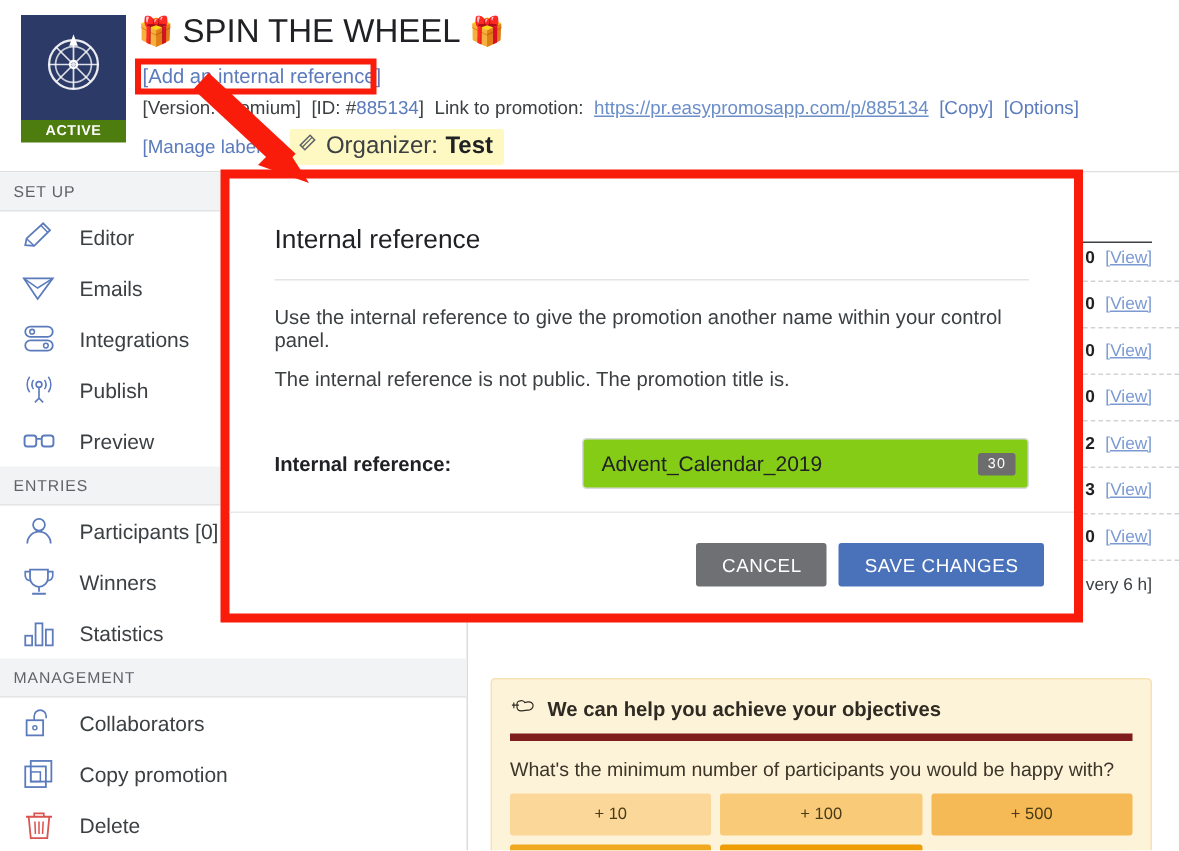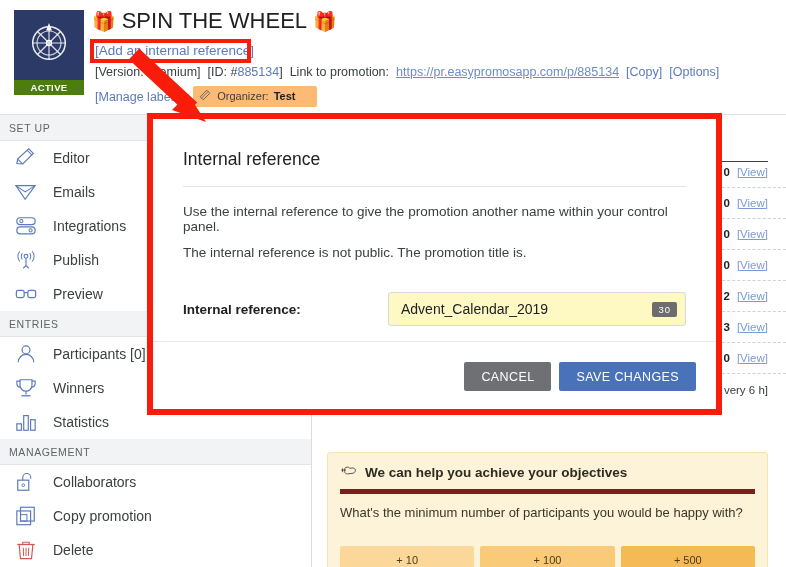--- a/index.html
+++ b/index.html
@@ -38,22 +38,22 @@
   .line-ref { position: absolute; left: 95px; top: 43px; font-size: 13.5px; }
   .line-meta { position: absolute; left: 95px; top: 65px; font-size: 12.5px;
                white-space: nowrap; display: flex; align-items: center; gap: 7px; }
   .line-manage { position: absolute; left: 95px; top: 86px; font-size: 12.5px;
                  white-space: nowrap; display: flex; align-items: center; gap: 10px; }
   .lnk { color: #5b7bbd; text-decoration: none; }
   .lnk-blue { color: #6b8ec9; }
   .meta-plain { color: #3c4043; }
   .id-num { color: #5b7bbd; }
   .organizer-pill {
-    background: #fdba74; padding: 2px 22px 3px 5px; border-radius: 2px;
-    display: flex; align-items: center; gap: 5px; font-size: 11px; color: #3c4043;
+    background: #fef9c3; padding: 2px 7px 3px 5px; border-radius: 2px;
+    display: flex; align-items: center; gap: 5px; font-size: 16px; color: #3c4043;
   }
   .organizer-pill b { color: #202124; }
 
   
   .sidebar {
     position: absolute; left: 0; top: 115px; width: 312px; height: 452px;
     background: #ffffff; border-right: 1px solid #dcdcdc;
   }
   .side-head {
     height: 26px; background: #f1f3f4; border-bottom: 1px solid #e3e5e6;
@@ -90,21 +90,21 @@
   .objectives {
     position: absolute; left: 14px; top: 337px; width: 441px;
     background: #fdf3d9; border: 1px solid #f5e3b3; border-radius: 3px;
     padding: 10px 12px 0 12px;
   }
   .obj-title {
     display: flex; align-items: center; gap: 8px;
     font-size: 13.5px; font-weight: bold; color: #2f2a22;
     padding-bottom: 8px; border-bottom: 5px solid #7f1d1d;
   }
-  .obj-q { font-size: 13px; color: #3c3528; padding: 11px 0 26px 0; }
+  .obj-q { font-size: 13px; color: #3c3528; padding: 11px 0 9px 0; }
   .obj-grid { display: grid; grid-template-columns: 1fr 1fr 1fr; gap: 6px; }
   .obj-btn {
     height: 28px; display: flex; align-items: center; justify-content: center;
     font-size: 11px; color: #4a3b17; border-radius: 2px;
   }
   .obj-row2 { margin-top: 6px; }
 
   
   .modal {
     position: absolute; left: 147px; top: 113px; width: 575px; height: 302px;
@@ -112,21 +112,21 @@
   }
   .modal-inner { padding: 30px 30px 0 30px; position: relative; height: 100%; }
   .modal-title { font-size: 17.5px; font-weight: normal; color: #202124; }
   .modal-hr { margin-top: 16px; border-top: 1px solid #e2e4e6; }
   .modal-p { font-size: 13.5px; color: #3c4043; margin-top: 17px; }
   .modal-p.second { margin-top: 11px; }
   .field-row { display: flex; align-items: center; margin-top: 32px; }
   .field-label { font-size: 13.5px; font-weight: bold; color: #202124; width: 205px; }
   .field-box {
     flex: 1; height: 34px; border: 1px solid #d7dade; border-radius: 3px;
-    display: flex; align-items: center; padding: 0 8px 0 12px; background: #fef9c3;
+    display: flex; align-items: center; padding: 0 8px 0 12px; background: #84cc16;
   }
   .field-val { flex: 1; font-size: 14px; color: #202124; }
   .field-count {
     background: #6d6d6d; color: #ffffff; font-size: 9.5px;
     padding: 2px 6px; border-radius: 2px; letter-spacing: 1px;
   }
   .modal-sep { position: absolute; left: 0; right: 0; top: 222px;
                border-top: 1px solid #e6e8ea; }
   .modal-actions {
     position: absolute; right: 20px; top: 243px; display: flex; gap: 8px;

